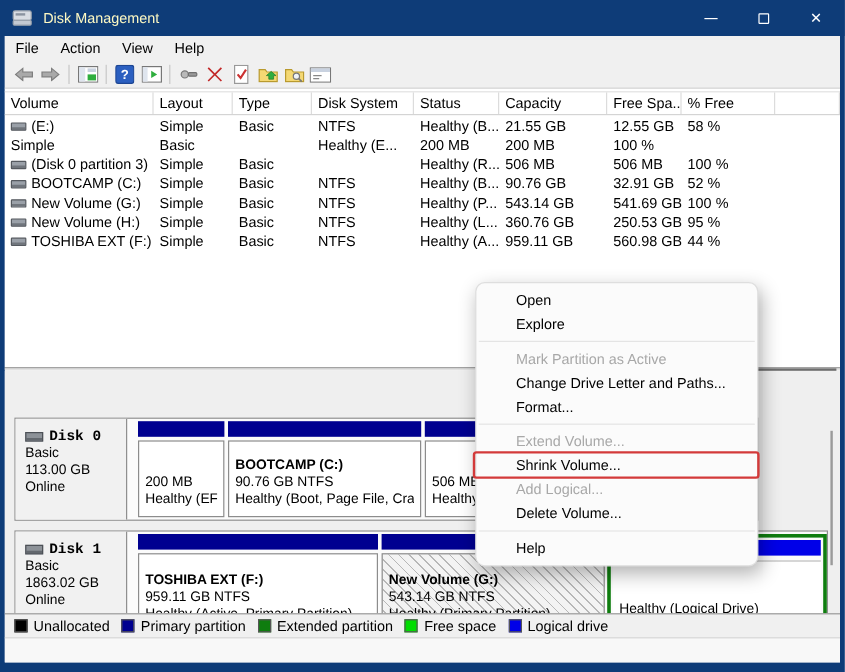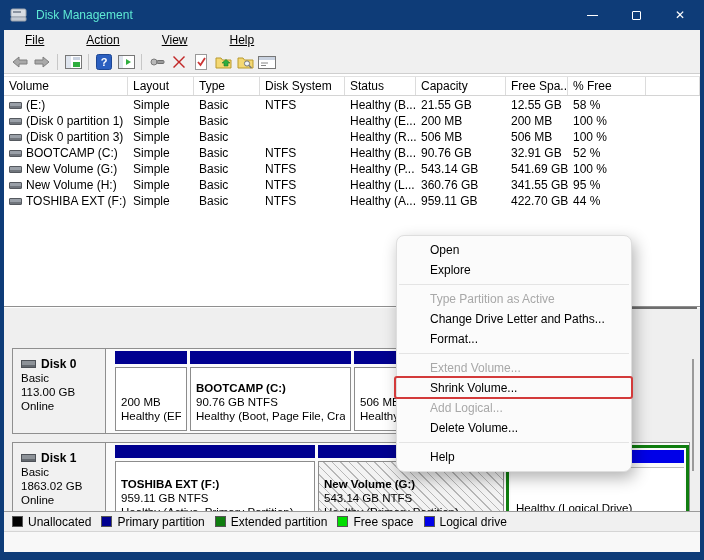--- a/index.html
+++ b/index.html
@@ -4,33 +4,33 @@
 <style>
   * { margin:0; padding:0; box-sizing:border-box; }
   html,body { width:704px; height:560px; }
   body { font-family:"Liberation Sans", sans-serif; font-size:12px; color:#000; }
 
   #window { position:relative; width:704px; height:560px; background:#0e3c78; overflow:hidden; }
 
   
   .titlebar { position:absolute; left:0; top:0; width:704px; height:30px; background:#0e3c78; display:flex; align-items:center; }
   .title-icon { margin-left:10px; width:18px; height:16px; }
-  .title-text { color:#5eead4; margin-left:8px; font-size:12px; }
+  .title-text { color:#fef9c3; margin-left:8px; font-size:12px; }
   .win-controls { position:absolute; right:2px; top:0; height:30px; display:flex; }
   .win-btn { width:44px; height:30px; display:flex; align-items:center; justify-content:center; color:#fff; }
   .glyph-min { width:11px; height:1px; background:#fff; }
   .glyph-max { width:9px; height:9px; border:1px solid #fff; border-radius:1px; }
   .glyph-close { font-size:12px; line-height:12px; color:#fff; }
 
   
   .content { position:absolute; left:4px; top:30px; width:696px; height:522px; background:#f0f0f0; }
 
   
   .menubar { position:absolute; left:0; top:0; width:100%; height:21px; display:flex; align-items:center; background:#f0f0f0; }
-  .menu-item { padding:0 21px; height:21px; line-height:21px;text-decoration:underline; }
+  .menu-item { padding:0 9px; height:21px; line-height:21px; }
 
   
   .toolbar { position:absolute; left:0; top:21px; width:100%; height:23px; background:#f0f0f0; border-bottom:1px solid #cfcfcf; display:flex; align-items:center; padding-left:5px; }
   .tb-icon { width:22px; height:19px; display:flex; align-items:center; justify-content:center; }
   .tb-sep { width:1px; height:16px; background:#c7c7c7; margin:0 4px; }
 
   
   .listpane { position:absolute; left:0; top:44px; width:696px; height:232px; background:#fff; }
   .lv-grid { display:grid; grid-template-columns:124px 66px 66px 85px 71px 90px 62px 78px 1fr; }
   .lv-header { position:absolute; left:0; top:2px; width:100%; height:20px; border-top:1px solid #e2e2e2; border-bottom:1px solid #d4d4d4; }
@@ -44,21 +44,21 @@
   
   .splitter { position:absolute; left:0; top:276px; width:696px; height:2px; background:#8f8f8f; border-bottom:1px solid #fdfdfd; }
   .hscroll-frag { position:absolute; left:626px; top:277px; width:67px; height:3px; background:#6e6e6e; }
 
   
   .graphpane { position:absolute; left:0; top:279px; width:696px; height:202px; background:#efefef; }
   .vscroll-frag { position:absolute; left:688px; top:50px; width:2px; height:112px; background:#9a9a9a; }
 
   .diskrow { position:absolute; background:#fbfbfb; border:1px solid #8f8f8f; }
   .disklabel { position:absolute; left:0; top:0; bottom:0; width:93px; background:#f1f1f1; border-right:1px solid #8f8f8f; padding:7px 6px 0 8px; }
-  .disklabel .dname { font-weight:bold; font-size:12px; height:15px; display:flex; align-items:center; gap:5px; }
+  .disklabel .dname { font-weight:bold; font-size:12px; height:15px; display:flex; align-items:center; gap:5px;font-family:Liberation Mono, monospace; }
   .disk-ico { display:inline-block; width:15px; height:8px; background:#8d9298; border:1px solid #4d5157; box-shadow:inset 0 -2px 0 #63686e; }
   .disklabel .dline { font-size:11.5px; line-height:14px; }
 
   .diskgraph { position:absolute; left:94px; right:0; top:0; bottom:0; }
   .part { position:absolute; top:2px; bottom:2px; }
   .part .bar { position:absolute; left:0; right:0; top:0; height:13px; }
   .part .pbody { position:absolute; left:0; right:0; top:16px; bottom:0; background:#fff; border:1px solid #8c8c8c; padding:0 5px 7px 5px; overflow:hidden; display:flex; flex-direction:column; justify-content:flex-end; }
   .pline { font-size:11.5px; line-height:14px; height:14px; white-space:nowrap; overflow:hidden; }
   .pname { font-weight:bold; }
   .pbody.hatched { background:#f3f3f3; background-image:repeating-linear-gradient(45deg, rgba(110,110,110,.45) 0 1px, transparent 1px 6px); }
@@ -215,24 +215,20 @@
           <div class="cell">Basic</div>
           <div class="cell">NTFS</div>
           <div class="cell">Healthy (B...</div>
           <div class="cell">21.55 GB</div>
           <div class="cell">12.55 GB</div>
           <div class="cell">58 %</div>
           <div class="cell"></div>
         </div>
 
         <div class="lv-row lv-grid">
-          <div class="cell vol-cell">
-              <span class="drive-ico"></span>
-              <span>(Disk 0 partition 1)</span>
-            </div>
           <div class="cell">Simple</div>
           <div class="cell">Basic</div>
           <div class="cell"></div>
           <div class="cell">Healthy (E...</div>
           <div class="cell">200 MB</div>
           <div class="cell">200 MB</div>
           <div class="cell">100 %</div>
           <div class="cell"></div>
         </div>
 
@@ -284,36 +280,36 @@
         <div class="lv-row lv-grid">
           <div class="cell vol-cell">
               <span class="drive-ico"></span>
               <span>New Volume (H:)</span>
             </div>
           <div class="cell">Simple</div>
           <div class="cell">Basic</div>
           <div class="cell">NTFS</div>
           <div class="cell">Healthy (L...</div>
           <div class="cell">360.76 GB</div>
-          <div class="cell">341.55 GB</div>
+          <div class="cell">250.53 GB</div>
           <div class="cell">95 %</div>
           <div class="cell"></div>
         </div>
 
         <div class="lv-row lv-grid">
           <div class="cell vol-cell">
               <span class="drive-ico"></span>
               <span>TOSHIBA EXT (F:)</span>
             </div>
           <div class="cell">Simple</div>
           <div class="cell">Basic</div>
           <div class="cell">NTFS</div>
           <div class="cell">Healthy (A...</div>
           <div class="cell">959.11 GB</div>
-          <div class="cell">422.70 GB</div>
+          <div class="cell">560.98 GB</div>
           <div class="cell">44 %</div>
           <div class="cell"></div>
         </div>
 
       </div>
     </div>
 
     <div class="splitter"></div>
     <div class="hscroll-frag"></div>
 
@@ -419,21 +415,21 @@
         <span>Logical drive</span>
       </div>
     </div>
 
     <div class="statusbar"></div>
 
     <div class="ctxmenu">
       <div class="mi">Open</div>
       <div class="mi">Explore</div>
       <div class="msep"></div>
-      <div class="mi disabled">Type Partition as Active</div>
+      <div class="mi disabled">Mark Partition as Active</div>
       <div class="mi">Change Drive Letter and Paths...</div>
       <div class="mi">Format...</div>
       <div class="msep"></div>
       <div class="mi disabled">Extend Volume...</div>
       <div class="mi shrink">
         <span>Shrink Volume...</span>
         <span class="redbox"></span>
       </div>
       <div class="mi disabled">Add Logical...</div>
       <div class="mi">Delete Volume...</div>

